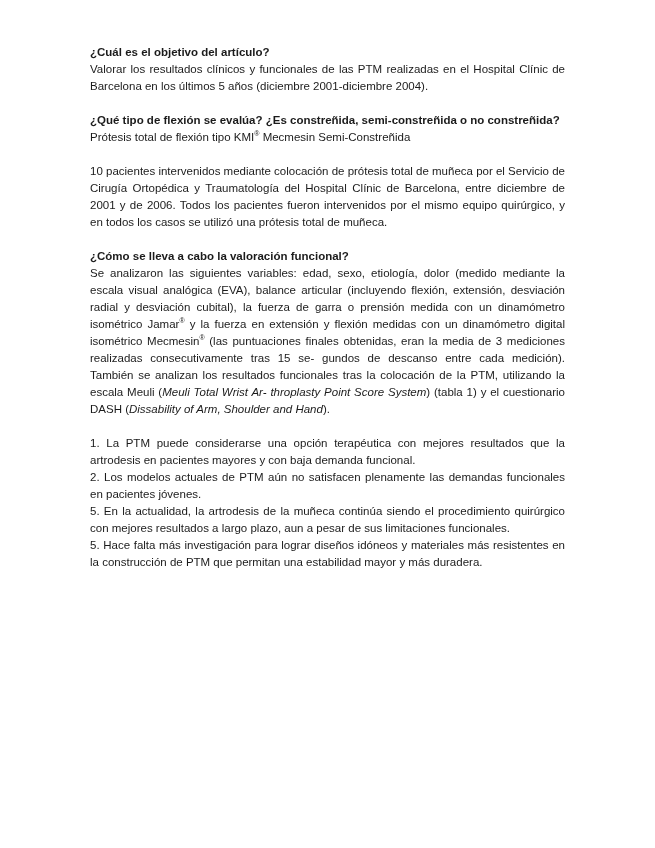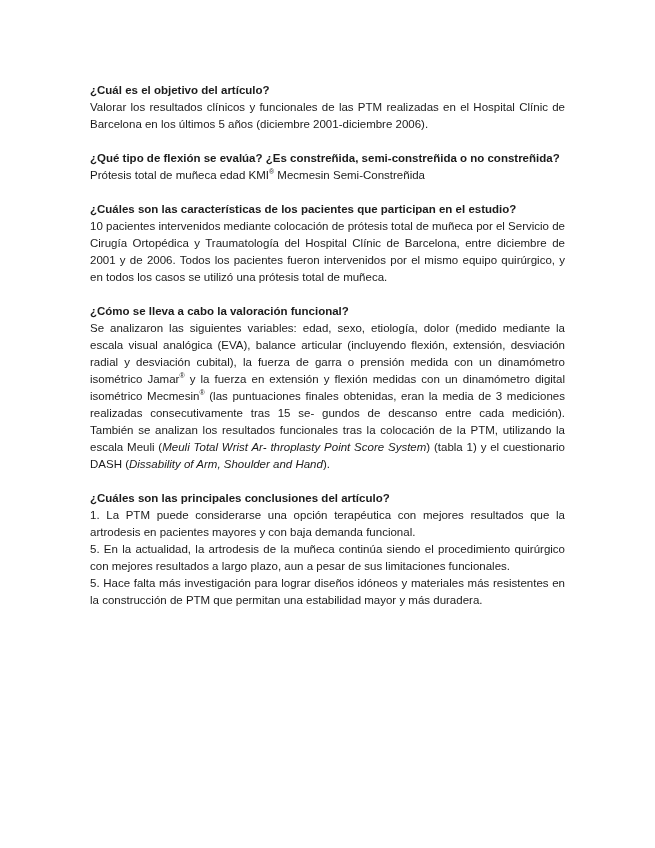--- a/index.html
+++ b/index.html
@@ -11,21 +11,21 @@
     width: 655px;
     height: 848px;
     overflow: hidden;
     font-family: "Liberation Sans", sans-serif;
     color: #1b1b1b;
   }
   .page {
     box-sizing: border-box;
     width: 655px;
     height: 848px;
-    padding: 82px 90px 40px 90px;
+    padding: 44px 90px 40px 90px;
     background: #ffffff;
   }
   .qa-section {
     margin: 0 0 17px 0;
   }
   p {
     margin: 0;
     font-size: 11.5px;
     line-height: 17px;
   }
@@ -45,34 +45,33 @@
     margin-top: 20px;
   }
 </style>
 </head>
 <body>
 
 <div class="page">
   <div>
       <section class="qa-section">
         <p class="question">¿Cuál es el objetivo del artículo?</p>
-        <p class="answer"><span>Valorar los resultados clínicos y funcionales de las PTM realizadas en el Hospital Clínic de Barcelona en los últimos 5 años (diciembre 2001-diciembre 2006).</span></p>
+        <p class="answer"><span>Valorar los resultados clínicos y funcionales de las PTM realizadas en el Hospital Clínic de Barcelona en los últimos 5 años (diciembre 2001-diciembre 2004).</span></p>
       </section>
       <section class="qa-section">
         <p class="question">¿Qué tipo de flexión se evalúa? ¿Es constreñida, semi-constreñida o no constreñida?</p>
-        <p class="answer"><span>Prótesis total de muñeca edad KMI</span><sup class="reg">®</sup><span> Mecmesin Semi-Constreñida</span></p>
+        <p class="answer"><span>Prótesis total de flexión tipo KMI</span><sup class="reg">®</sup><span> Mecmesin Semi-Constreñida</span></p>
       </section>
       <section class="qa-section">
-        <p class="question">¿Cuáles son las características de los pacientes que participan en el estudio?</p>
         <p class="answer"><span>10 pacientes intervenidos mediante colocación de prótesis total de muñeca por el Servicio de Cirugía Ortopédica y Traumatología del Hospital Clínic de Barcelona, entre diciembre de 2001 y de 2006. Todos los pacientes fueron intervenidos por el mismo equipo quirúrgico, y en todos los casos se utilizó una prótesis total de muñeca.</span></p>
       </section>
       <section class="qa-section">
         <p class="question">¿Cómo se lleva a cabo la valoración funcional?</p>
         <p class="answer"><span>Se analizaron las siguientes variables: edad, sexo, etiología, dolor (medido mediante la escala visual analógica (EVA), balance articular (incluyendo flexión, extensión, desviación radial y desviación cubital), la fuerza de garra o prensión medida con un dinamómetro isométrico Jamar</span><sup class="reg">®</sup><span> y la fuerza en extensión y flexión medidas con un dinamómetro digital isométrico Mecmesin</span><sup class="reg">®</sup><span> (las puntuaciones finales obtenidas, eran la media de 3 mediciones realizadas consecutivamente tras 15 se- gundos de descanso entre cada medición). También se analizan los resultados funcionales tras la colocación de la PTM, utilizando la escala Meuli (</span><em>Meuli Total Wrist Ar- throplasty Point Score System</em><span>) (tabla 1) y el cuestionario DASH (</span><em>Dissability of Arm, Shoulder and Hand</em><span>).</span></p>
       </section>
       <section class="qa-section">
-        <p class="question">¿Cuáles son las principales conclusiones del artículo?</p>
         <p class="answer"><span>1. La PTM puede considerarse una opción terapéutica con mejores resultados que la artrodesis en pacientes mayores y con baja demanda funcional.</span></p>
+        <p class="answer"><span>2. Los modelos actuales de PTM aún no satisfacen plenamente las demandas funcionales en pacientes jóvenes.</span></p>
         <p class="answer"><span>5. En la actualidad, la artrodesis de la muñeca continúa siendo el procedimiento quirúrgico con mejores resultados a largo plazo, aun a pesar de sus limitaciones funcionales.</span></p>
         <p class="answer"><span>5. Hace falta más investigación para lograr diseños idóneos y materiales más resistentes en la construcción de PTM que permitan una estabilidad mayor y más duradera.</span></p>
       </section>
     </div>
 </div>
 
 </body></html>

